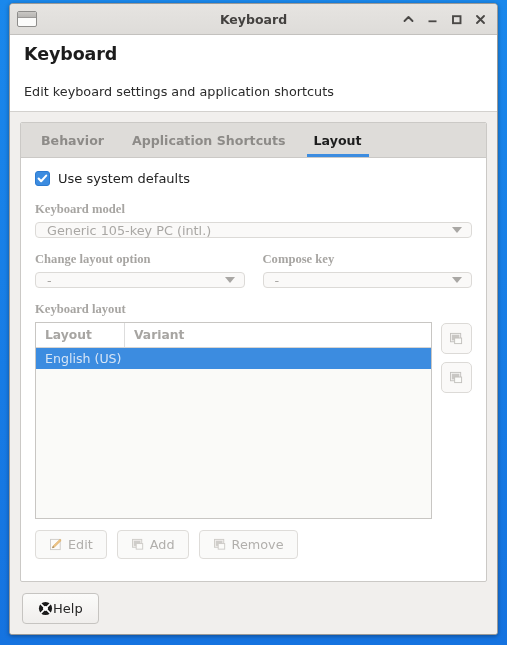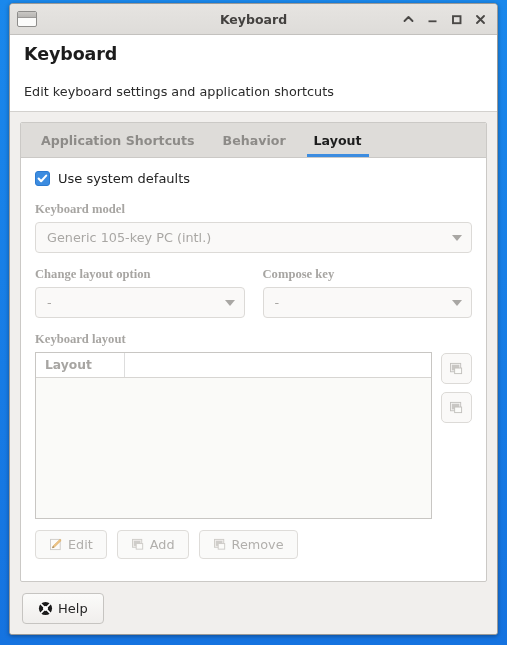--- a/index.html
+++ b/index.html
@@ -207,21 +207,21 @@
   .field-label {
     font-size: 12.6px;
     font-weight: bold;
     color: #a7a5a2;
     margin-bottom: 5px;
     font-family: Liberation Serif, serif;
   }
   .group { margin-bottom: 14px; }
 
   .combo {
-    height: 31px;
+    height: 16px;
     border: 1px solid #dcdad7;
     border-radius: 4px;
     background: #faf9f8;
     display: flex;
     align-items: center;
     padding: 0 9px 0 11px;
     box-sizing: border-box;
     font-size: 12.8px;
     color: #a9a7a4;
   }
@@ -364,21 +364,20 @@
     background: #f1efed;
   }
   .fbtn {
     height: 31px;
     border: 1px solid #c6c4c1;
     border-radius: 4px;
     background: linear-gradient(to bottom, #fbfbfa 0%, #f0eeec 100%);
     display: flex;
     align-items: center;
     justify-content: center;
-    gap: 5px;
     padding: 0 15px;
     box-sizing: border-box;
     font-size: 13px;
     color: #262626;
     cursor: default;
   }
   #close-button { margin-left: auto; }
   .fbtn svg { display: block; }
 </style>
 </head>
@@ -420,24 +419,24 @@
     <div id="header">
       <h1>Keyboard</h1>
       <div class="sub">Edit keyboard settings and application shortcuts</div>
     </div>
 
     <div id="body">
       <div id="notebook">
 
         <div id="tabbar">
           <div class="tab">
+            <span>Behavior</span>
+          </div>
+          <div class="tab">
             <span>Application Shortcuts</span>
-          </div>
-          <div class="tab">
-            <span>Behavior</span>
           </div>
           <div class="tab active">
             <span>Layout</span>
           </div>
         </div>
 
         <div id="tabpage">
 
           <div class="chk-row">
             <div class="chk">
@@ -473,20 +472,25 @@
             </div>
           </div>
 
           <div id="layout-section">
             <div class="field-label">Keyboard layout</div>
 
             <div id="list-row">
               <div id="listview">
                 <div id="list-head">
                   <div class="col c1">Layout</div>
+                  <div class="col c2">Variant</div>
+                </div>
+                <div class="list-row-item">
+                  <div class="cell c1">English (US)</div>
+                  <div class="cell c2"></div>
                 </div>
               </div>
 
               <div id="side-buttons">
                 <div class="sidebtn">
                   <svg class="doc-icon" width="16" height="14" viewBox="0 0 16 14" aria-hidden="true">
                     <rect x="1.5" y="1.5" width="11" height="9" fill="#f4f3f1" stroke="#c2c0bd" stroke-width="1"></rect>
                     <rect x="3" y="3" width="8" height="6" fill="#c9c7c4"></rect>
                     <rect x="6" y="6.5" width="7.5" height="6" fill="#fbfbf9" stroke="#c2c0bd" stroke-width="1"></rect>
                   </svg>

